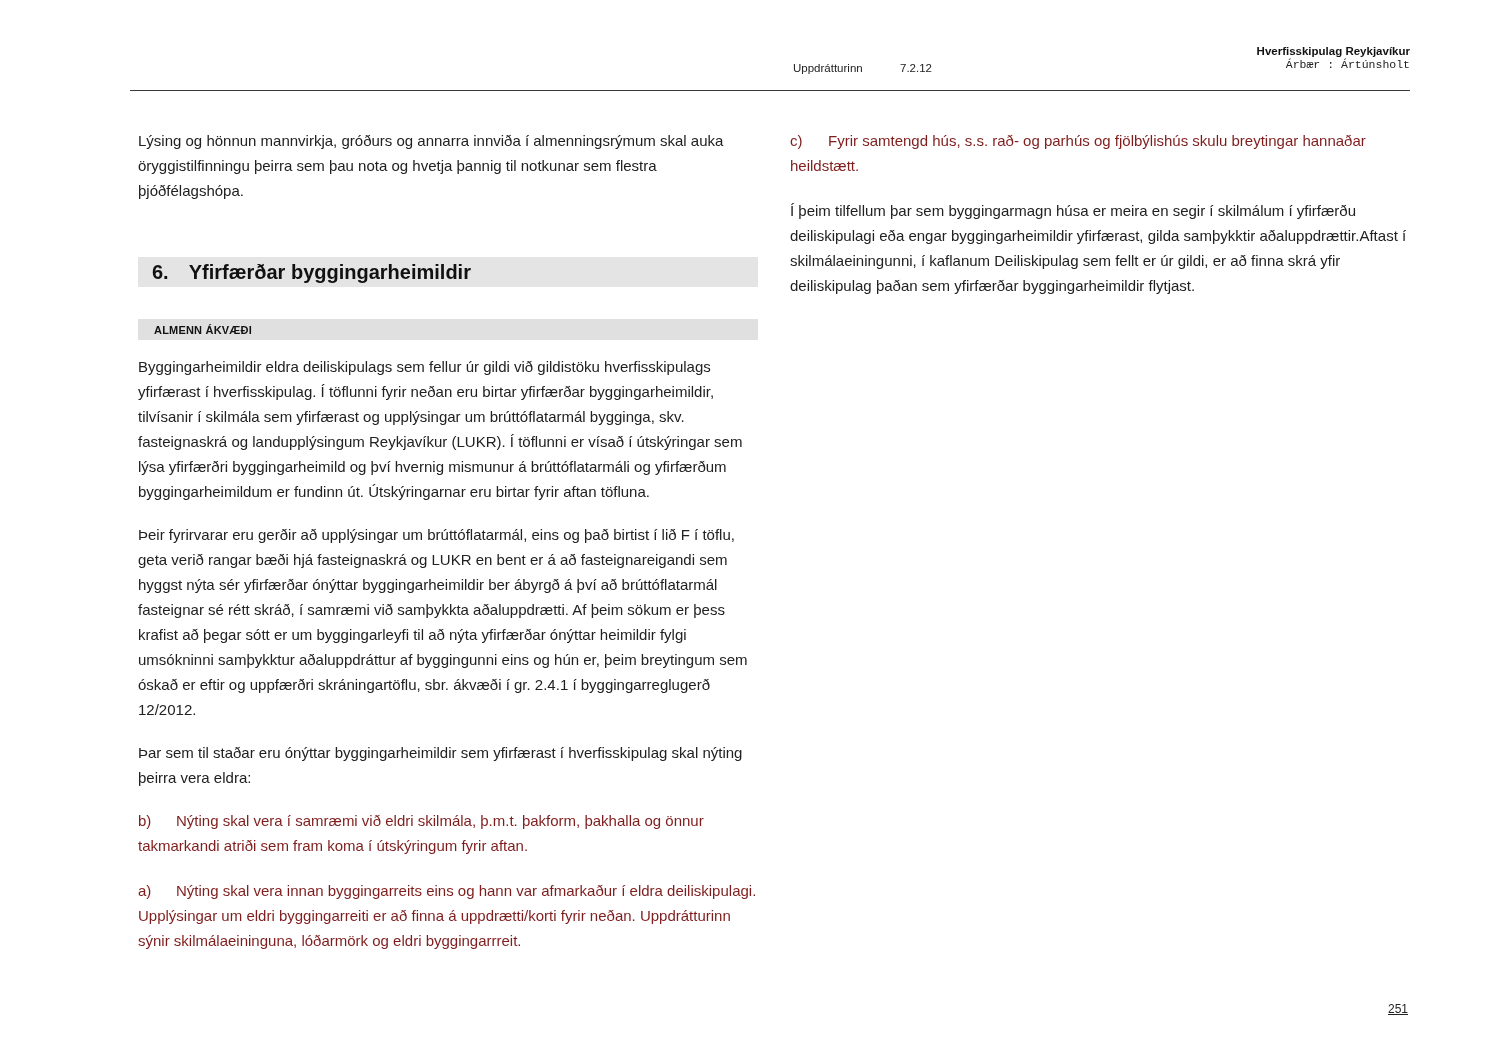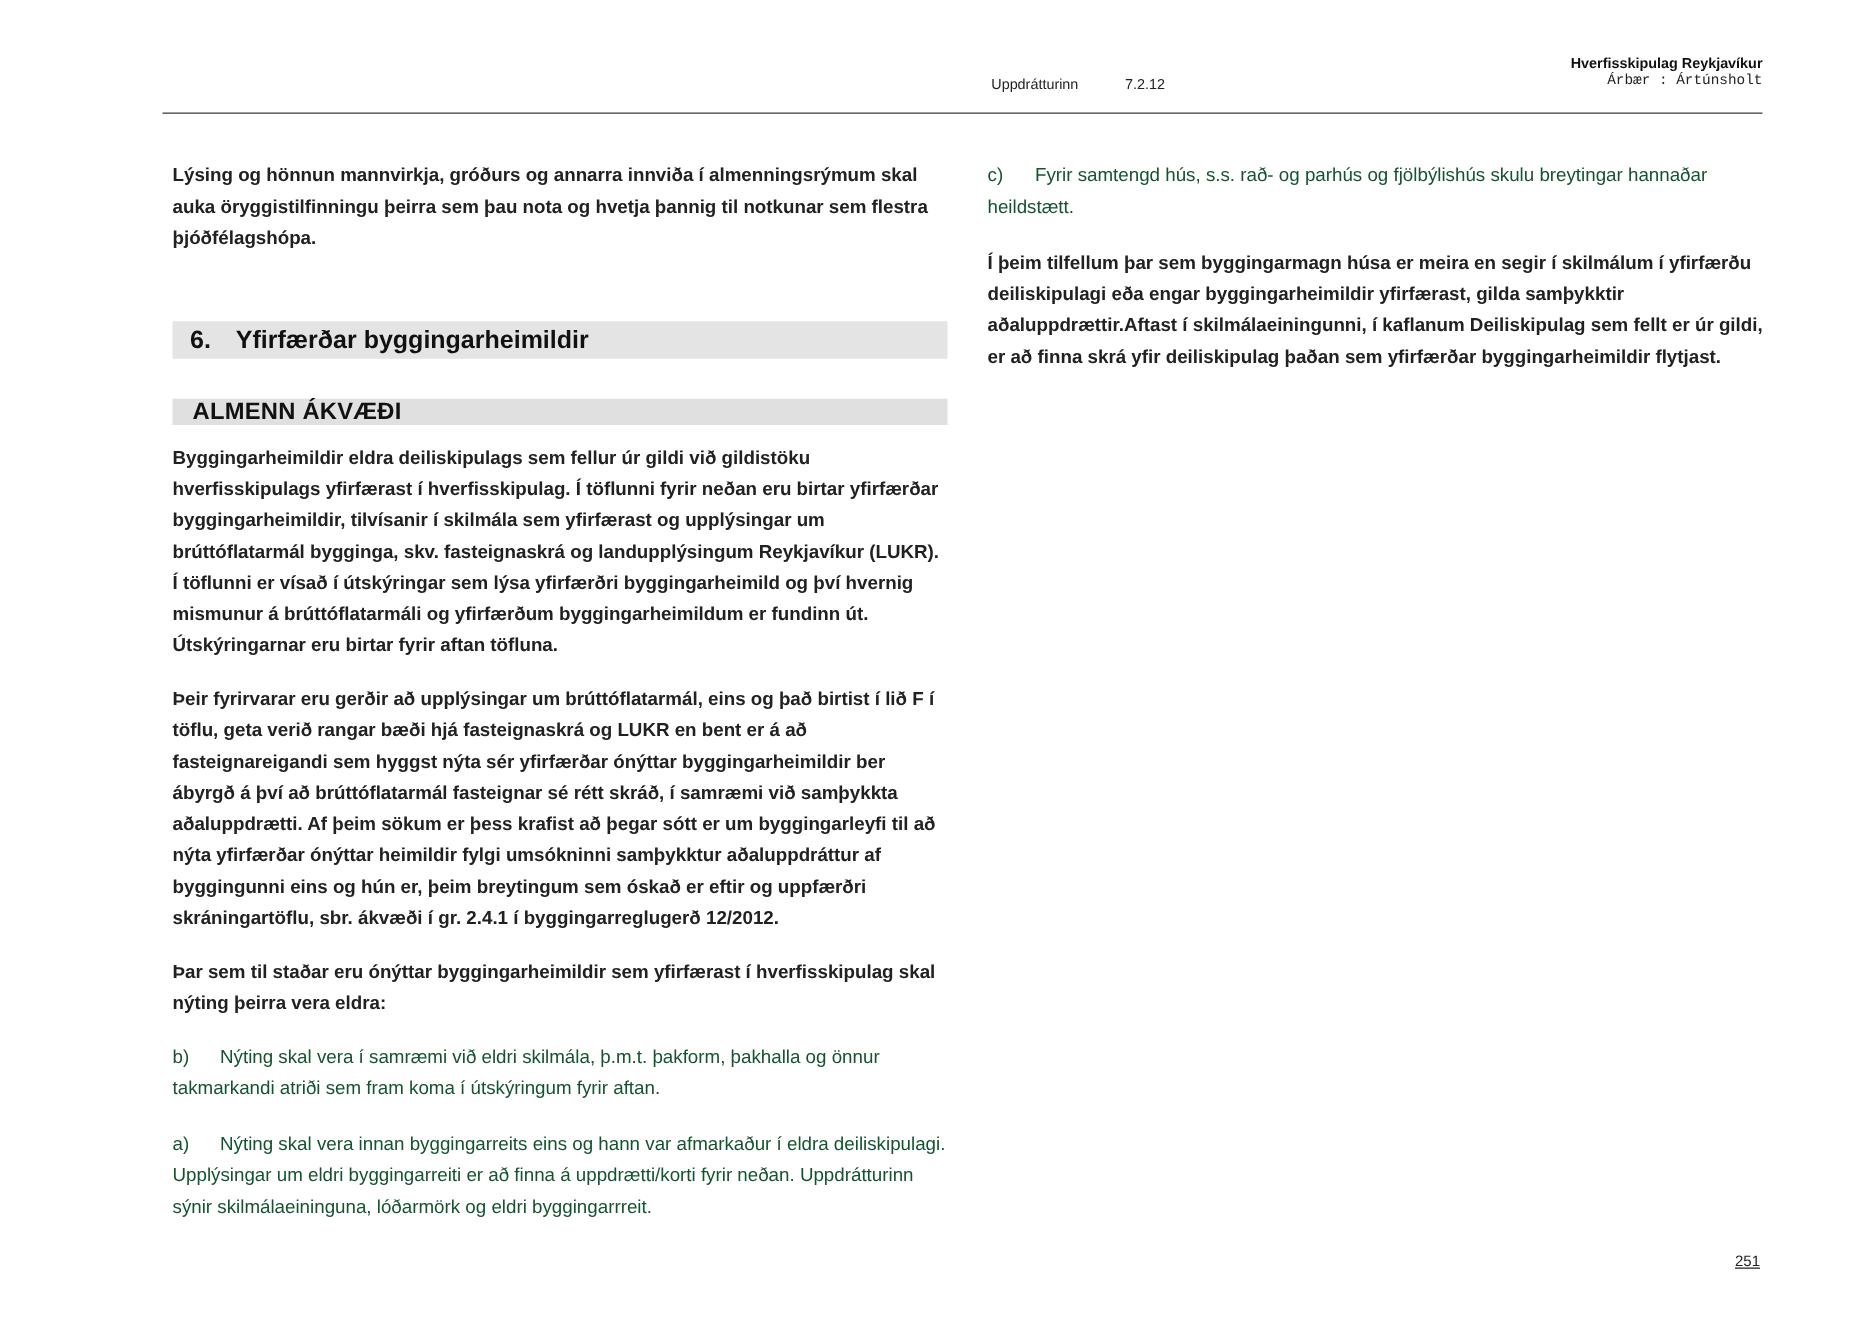--- a/index.html
+++ b/index.html
@@ -65,27 +65,26 @@
     position: absolute;
     left: 790px;
     top: 128px;
     width: 622px;
   }
   p.body-text {
     font-size: 15px;
     line-height: 25px;
     margin-bottom: 18px;
     color: #212121;
-    font-weight: bold;
   }
   .list-item {
     font-size: 15px;
     line-height: 25px;
     margin-bottom: 20px;
-    color: #14532d;
+    color: #7f1d1d;
   }
   .list-item .marker {
     display: inline-block;
     width: 38px;
   }
 
   
   .section-heading {
     background: #e4e4e4;
     height: 30px;
@@ -108,21 +107,21 @@
   }
   .subsection-heading {
     background: #e0e0e0;
     height: 21px;
     display: flex;
     align-items: center;
     padding-left: 16px;
     margin-bottom: 14px;
   }
   .subsection-heading .subsec-title {
-    font-size: 19px;
+    font-size: 11px;
     font-weight: bold;
     letter-spacing: 0.2px;
     color: #111;
   }
 
   
   .page-number {
     position: absolute;
     left: 1388px;
     top: 1002px;

